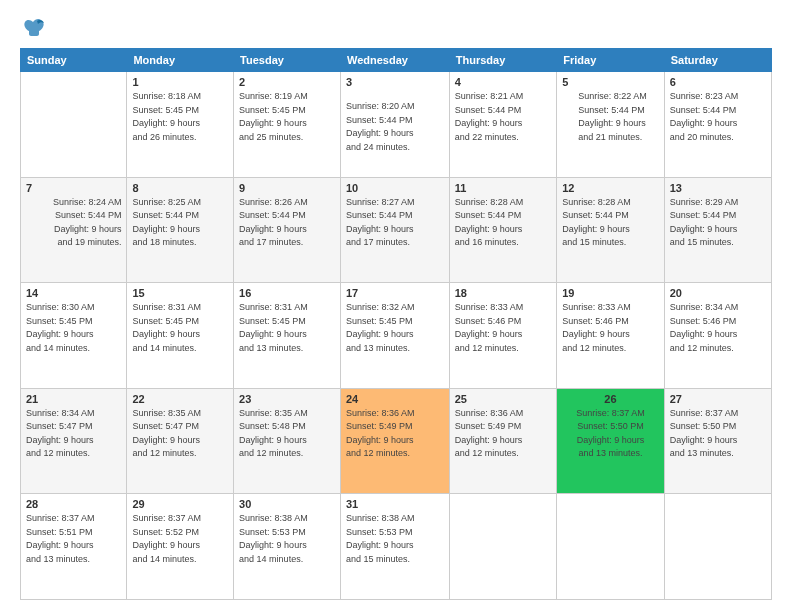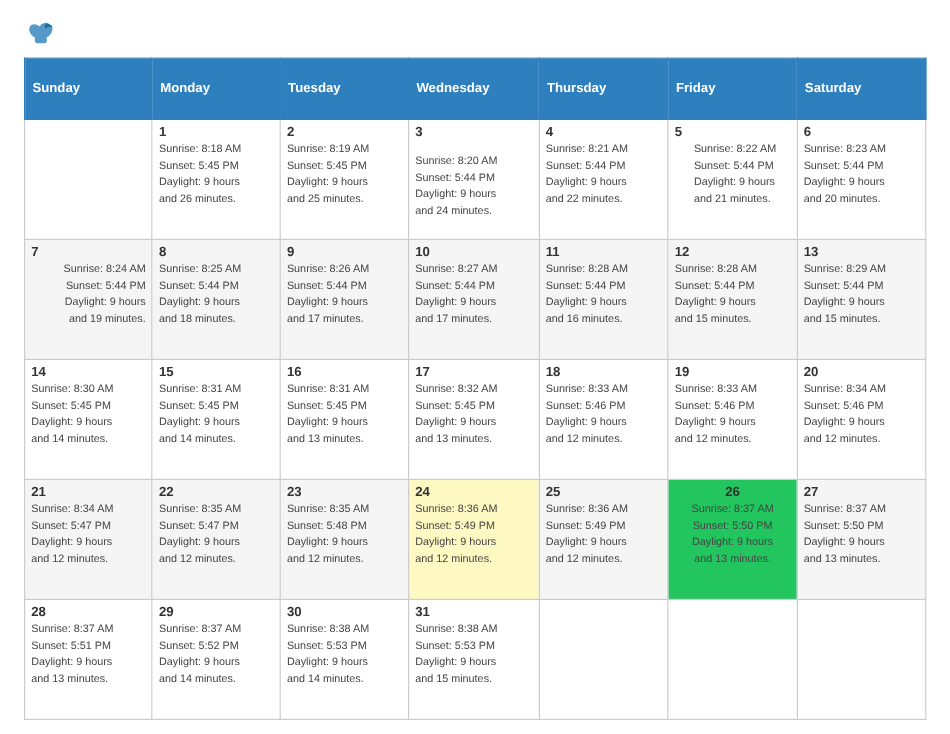--- a/index.html
+++ b/index.html
@@ -64,21 +64,21 @@
     .calendar-table {
       width: 100%;
       border-collapse: collapse;
       flex: 1;
       font-size: 9.5px;
     }
     .calendar-table th {
       background-color: #2e7fbe;
       color: #fff;
       text-align: left;
-      padding: 19px 6px;
+      padding: 5px 6px;
       font-size: 11px;
       font-weight: bold;
       border: 1px solid #2e7fbe;
     }
     .calendar-table td {
       border: 1px solid #ccc;
       vertical-align: top;
       padding: 4px 5px;
       width: 113px;
       height: 88px;
@@ -299,21 +299,21 @@
 Daylight: 9 hours
 and 12 minutes.</div>
           </td>
           <td style="background: rgb(245, 245, 245);">
             <span class="day-number">23</span>
             <div class="day-info" style="white-space: pre-line;">Sunrise: 8:35 AM
 Sunset: 5:48 PM
 Daylight: 9 hours
 and 12 minutes.</div>
           </td>
-          <td style="background: #fef9c3;">
+          <td style="background: #fdba74;">
             <span class="day-number">24</span>
             <div class="day-info" style="white-space: pre-line;">Sunrise: 8:36 AM
 Sunset: 5:49 PM
 Daylight: 9 hours
 and 12 minutes.</div>
           </td>
           <td style="background: rgb(245, 245, 245); margin-top: 16px;">
             <span class="day-number">25</span>
             <div class="day-info" style="white-space: pre-line;">Sunrise: 8:36 AM
 Sunset: 5:49 PM

